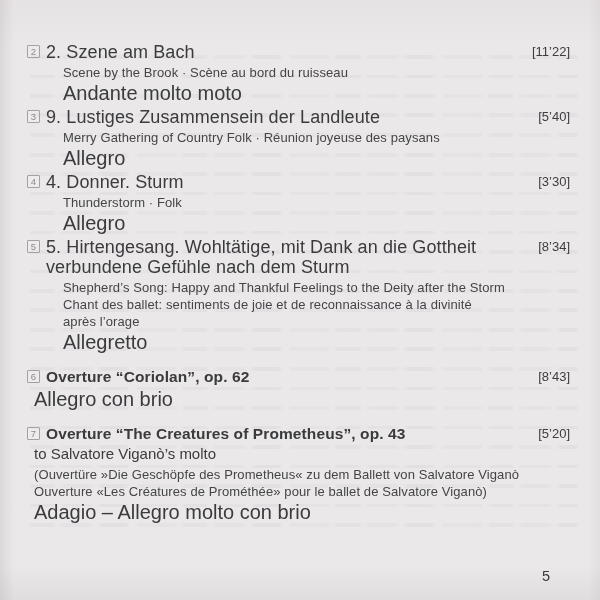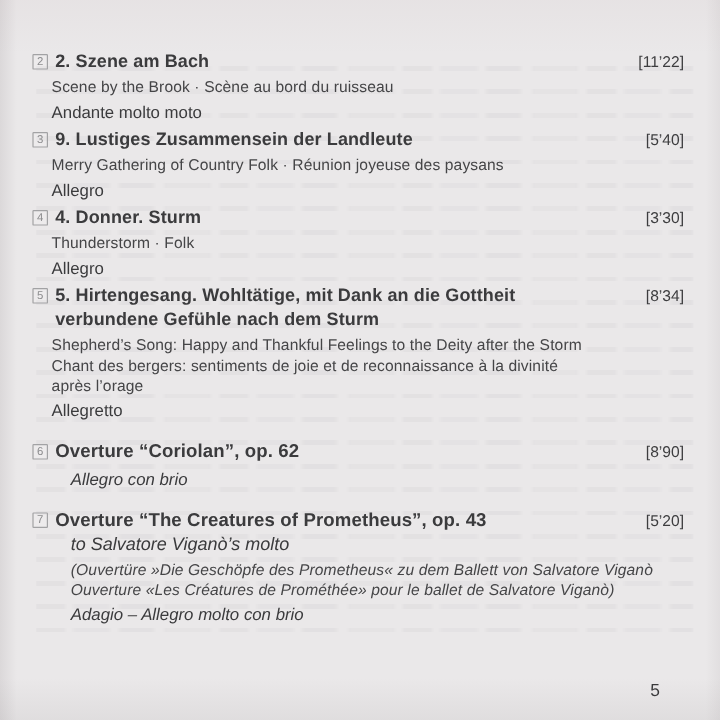--- a/index.html
+++ b/index.html
@@ -49,47 +49,47 @@
     border: 1px solid #a2a2a4;
     border-radius: 1px;
     margin-top: 3px;
     font-size: 9.5px;
     line-height: 11px;
     text-align: center;
     color: #8c8c8e;
     background: rgba(255,255,255,0.15);
   }
   .head-main { flex: 1 1 auto; padding-left: 6px; }
-  .t-line { font-size: 15px; line-height: 20px; letter-spacing: 0.1px; font-weight: bold; }
+  .t-line { font-size: 18px; line-height: 20px; letter-spacing: 0.1px; }
   .work .t-line { font-weight: bold; font-size: 15.5px; }
   .time {
     flex: 0 0 auto;
     font-size: 13px;
     line-height: 20px;
     padding-left: 12px;
     white-space: nowrap;
     color: #3d3d3f;
   }
   .sub-small {
     font-size: 13px;
     line-height: 17px;
     color: #454547;
     letter-spacing: 0.1px;
   }
   .sub-reg {
     font-size: 15px;
     line-height: 20px;
   }
   .tempo {
-    font-size: 14px;
+    font-size: 20px;
     line-height: 20px;
     margin-top: 2px;
   }
-  .ind-track { margin-left: 16px; }  
-  .ind-work  { margin-left: 32px; font-style: italic; }  
+  .ind-track { margin-left: 36px; }  
+  .ind-work  { margin-left: 7px; }  
   .gap-s { margin-top: 2px; }
   .page-number {
     position: absolute;
     right: 50px;
     bottom: 16px;
     z-index: 1;
     font-size: 14.5px;
     color: #39393b;
   }
 </style>
@@ -140,32 +140,32 @@
     <div class="entry">
       <div class="head">
         <div class="tracknum-box">5</div>
         <div class="head-main">
           <div class="t-line">5. Hirtengesang. Wohltätige, mit Dank an die Gottheit</div>
           <div class="t-line">verbundene Gefühle nach dem Sturm</div>
         </div>
         <div class="time">[8’34]</div>
       </div>
       <div class="sub-small ind-track gap-s">Shepherd’s Song: Happy and Thankful Feelings to the Deity after the Storm</div>
-      <div class="sub-small ind-track">Chant des bergers: sentiments de joie et de reconnaissance à la divinité</div>
+      <div class="sub-small ind-track">Chant des ballet: sentiments de joie et de reconnaissance à la divinité</div>
       <div class="sub-small ind-track">après l’orage</div>
       <div class="tempo ind-track">Allegretto</div>
     </div>
 
     <div class="entry work">
       <div class="head">
         <div class="tracknum-box">6</div>
         <div class="head-main">
           <div class="t-line">Overture “Coriolan”, op. 62</div>
         </div>
-        <div class="time">[8’90]</div>
+        <div class="time">[8’43]</div>
       </div>
       <div class="tempo ind-work">Allegro con brio</div>
     </div>
 
     <div class="entry work">
       <div class="head">
         <div class="tracknum-box">7</div>
         <div class="head-main">
           <div class="t-line">Overture “The Creatures of Prometheus”, op. 43</div>
         </div>

